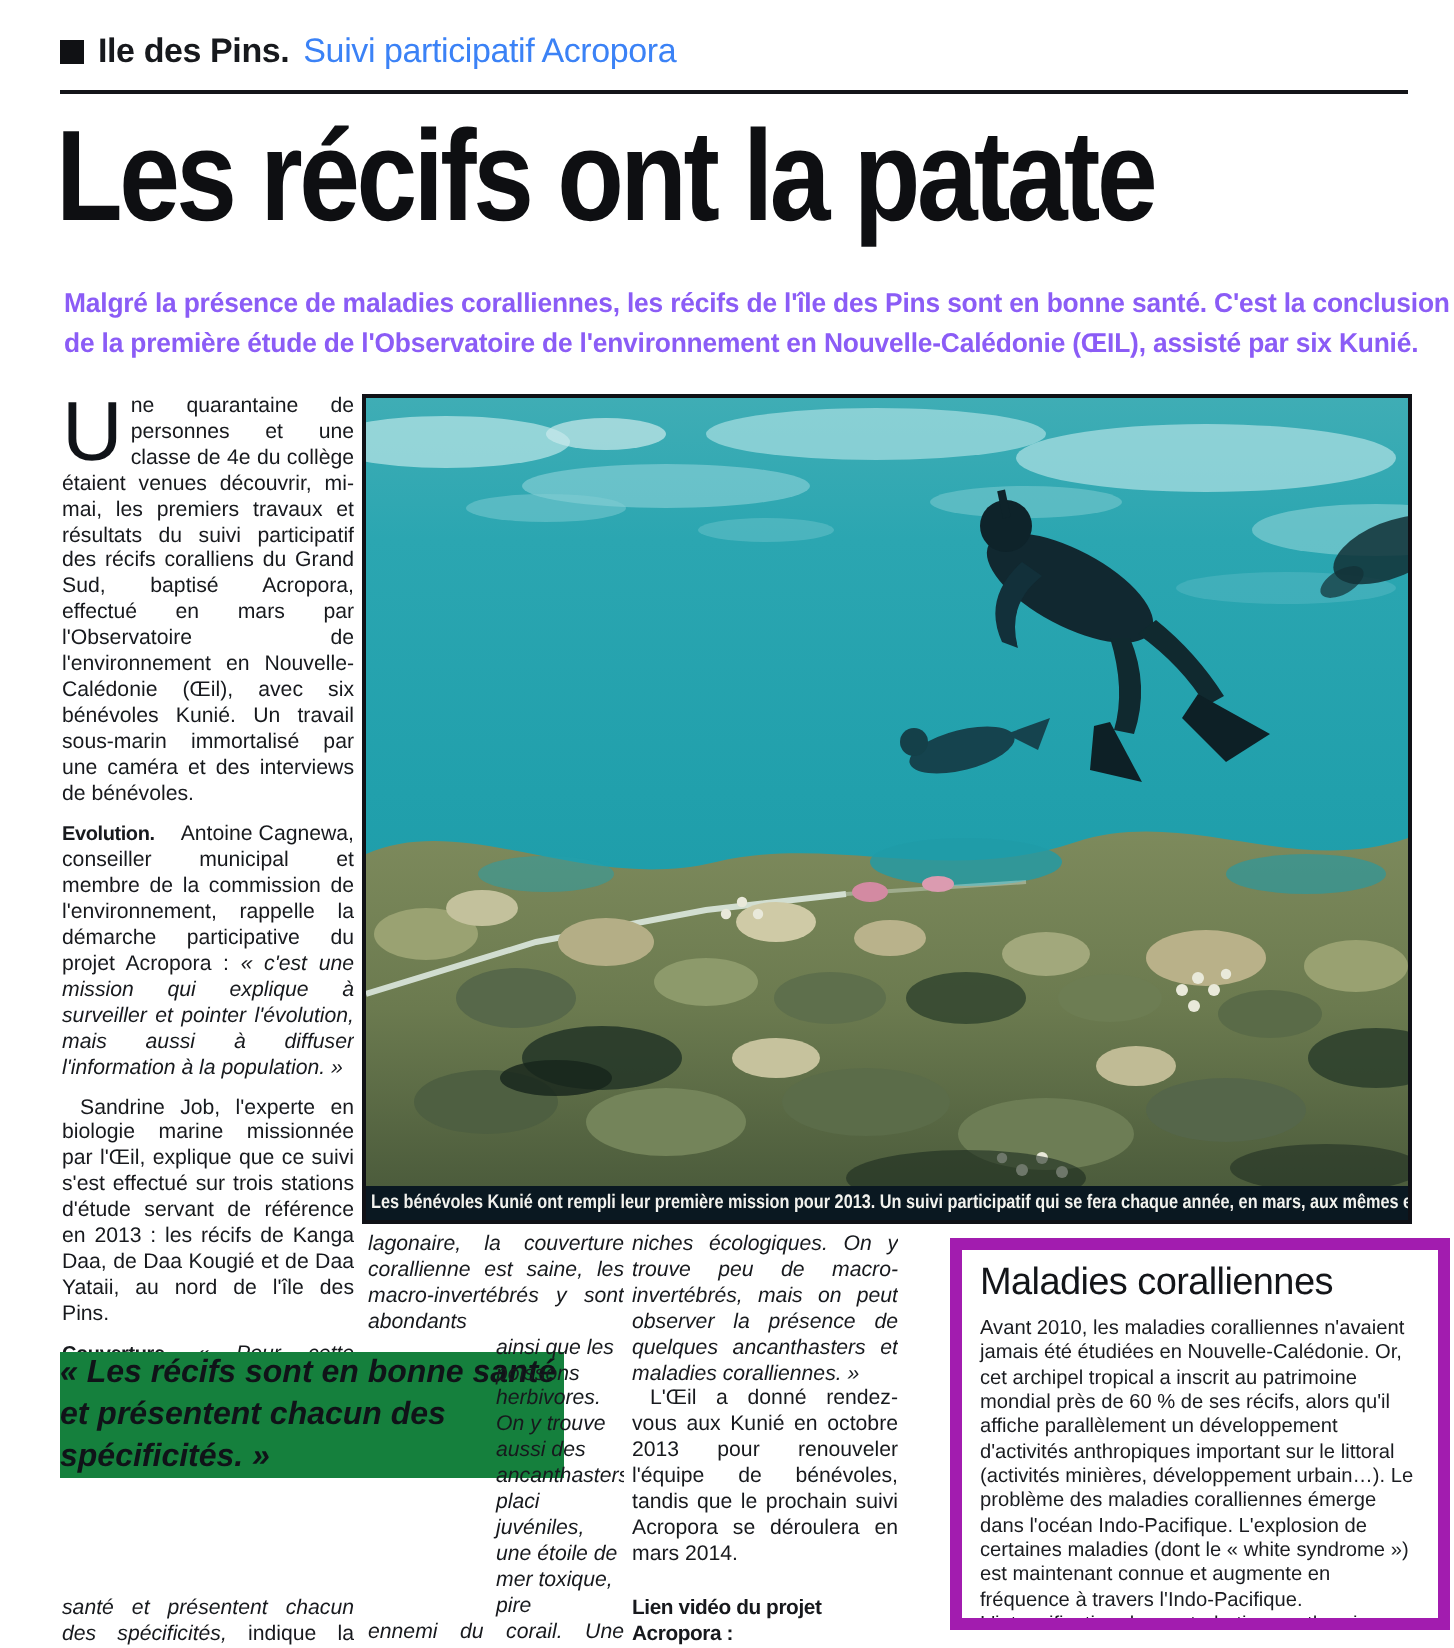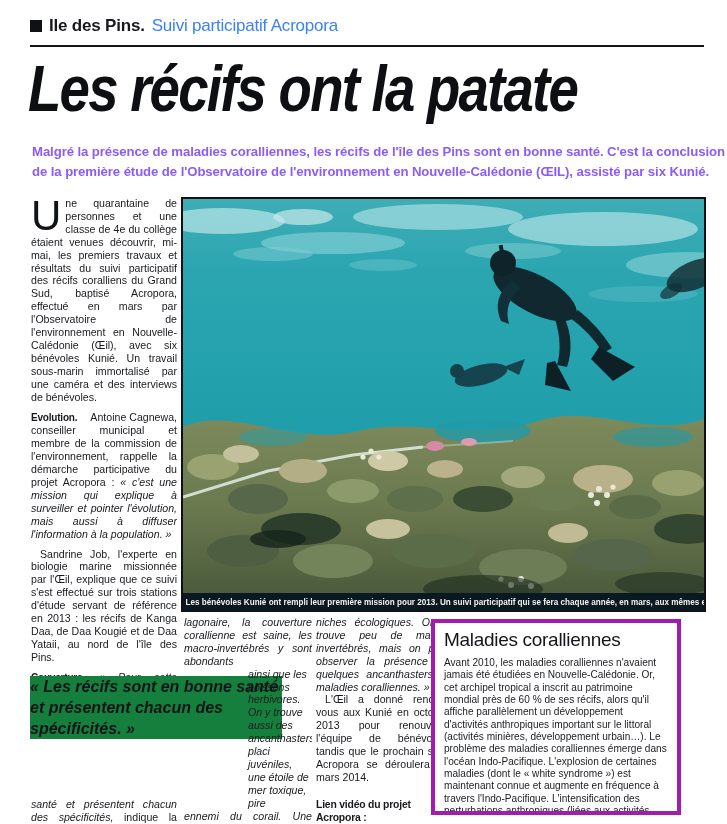--- a/index.html
+++ b/index.html
@@ -7,21 +7,21 @@
     position:relative;width:727px;height:824px;background:#ffffff;
     font-family:"Liberation Sans","DejaVu Sans",sans-serif;color:#17191d;
     overflow:hidden;margin:0 auto;
   }
   
   .kicker{position:absolute;left:30px;top:16px;display:flex;align-items:center;gap:7px;white-space:nowrap;}
   .kicker .bullet{width:12px;height:12px;background:#101114;display:inline-block;}
   .kicker .section{font-size:17px;font-weight:bold;letter-spacing:-0.2px;}
   .kicker .subtitle{font-size:17px;font-weight:400;color:#3b82f6;letter-spacing:-0.2px;}
   .toprule{position:absolute;left:30px;top:45px;width:674px;height:2px;background:#141519;}
-  .headline{position:absolute;left:28px;top:52px;margin:0;white-space:nowrap;font-style:italic;}
+  .headline{position:absolute;left:28px;top:52px;margin:0;white-space:nowrap;}
   .headline span{display:inline-block;font-size:62px;font-weight:bold;letter-spacing:-2px;
     transform:scale(0.88,1.04);transform-origin:0 0;color:#0e0f12;}
   .standfirst{position:absolute;left:32px;top:142px;width:660px;font-weight:bold;
     font-size:13.6px;line-height:19.5px;color:#8b5cf6;letter-spacing:-0.1px;}
   .standfirst span{display:block;transform:scaleX(0.97);transform-origin:0 0;white-space:nowrap;}
   
   .bodytxt{font-size:10.6px;line-height:12.9px;text-align:justify;color:#17191d;}
   .col1{position:absolute;left:31px;top:197px;width:146px;height:627px;overflow:hidden;}
   .col1 p{margin:0 0 0 0;}
   .col1 p + p{margin-top:7px;}
@@ -42,22 +42,22 @@
     text-align:left;letter-spacing:-0.2px;}
   
   .photo{position:absolute;left:181px;top:197px;width:525px;height:415px;
     border:2px solid #101116;box-sizing:border-box;background:#23a0ac;}
   .photo svg{display:block;}
   .caption-bar{position:absolute;left:0;bottom:0;width:100%;height:17px;
     background:rgba(9,14,23,0.93);display:flex;align-items:center;overflow:hidden;}
   .caption-bar span{color:#f2f2ee;font-size:9.8px;font-weight:bold;white-space:nowrap;
     transform:scaleX(0.83);transform-origin:0 50%;padding-left:3px;letter-spacing:0;}
   
-  .sidebar{position:absolute;left:431px;top:619px;width:250px;height:196px;
-    border:4px solid #a21caf;box-sizing:border-box;padding:4px 9px 4px 9px;overflow:hidden;background:#fff;}
+  .sidebar{position:absolute;left:475px;top:619px;width:250px;height:196px;
+    border:6px solid #a21caf;box-sizing:border-box;padding:4px 9px 4px 9px;overflow:hidden;background:#fff;}
   .sidebar h2{margin:2px 0 6px 0;font-size:19px;font-weight:400;letter-spacing:-0.3px;color:#131519;}
   .sidebar .sbody{font-size:10.1px;line-height:12.35px;text-align:left;color:#1a1c20;}
 </style>
 </head>
 <body>
 
 <div class="page">
 
   <div class="kicker">
     <span class="bullet"></span>

